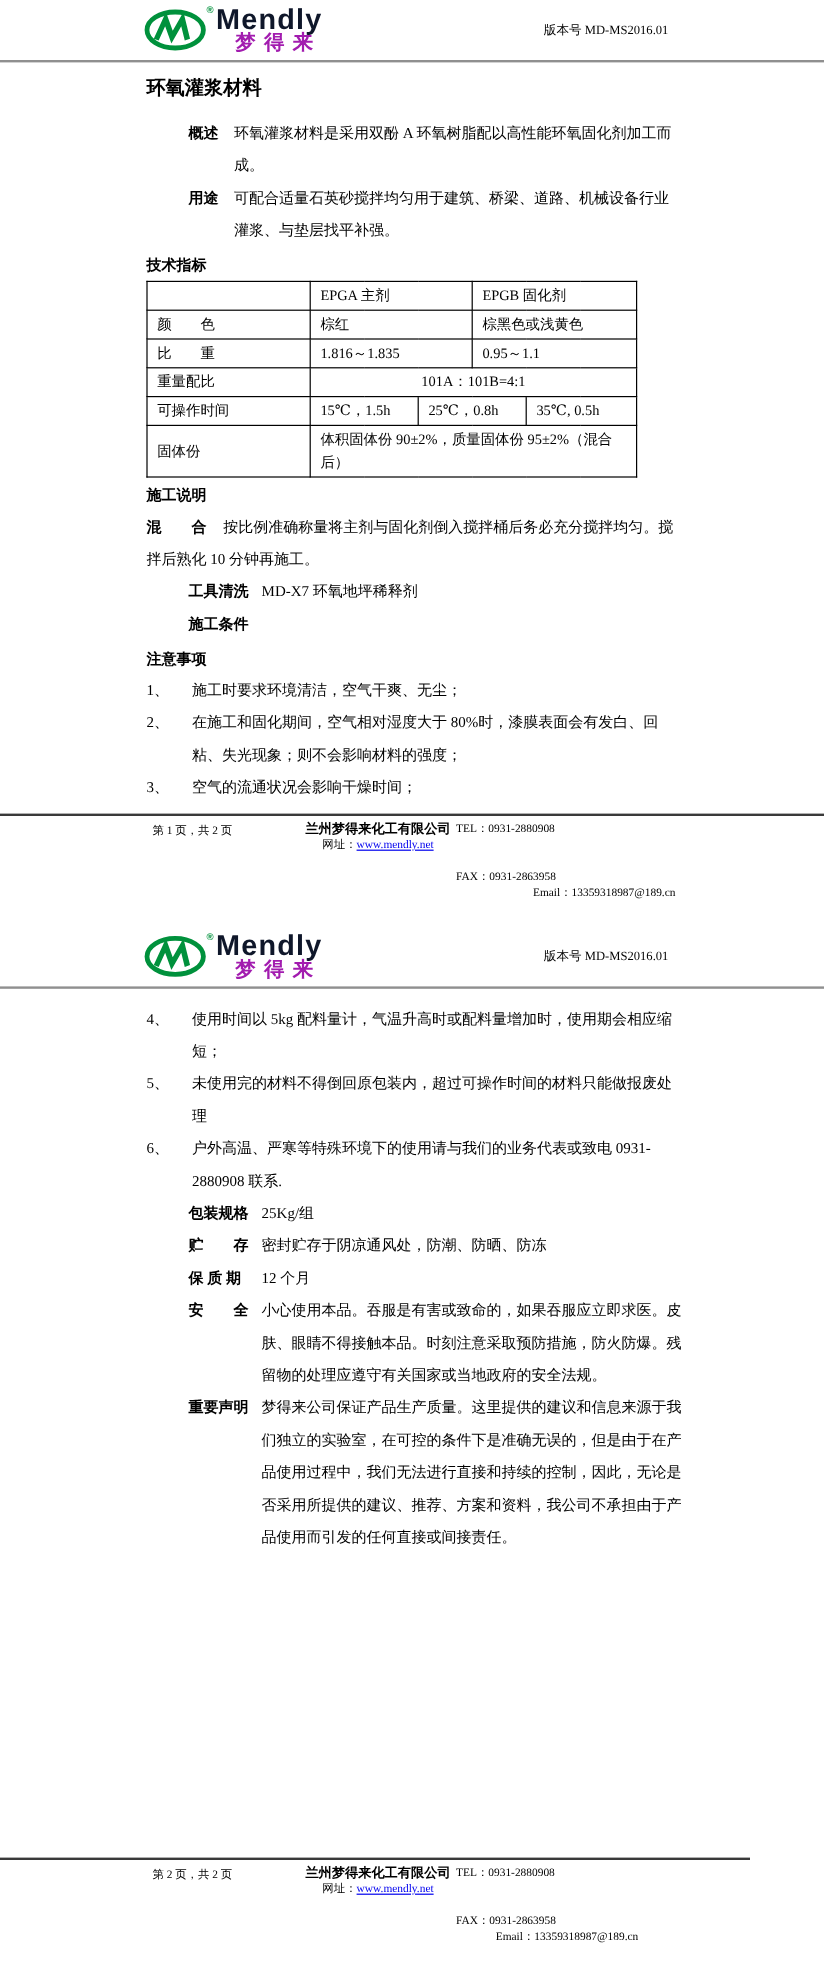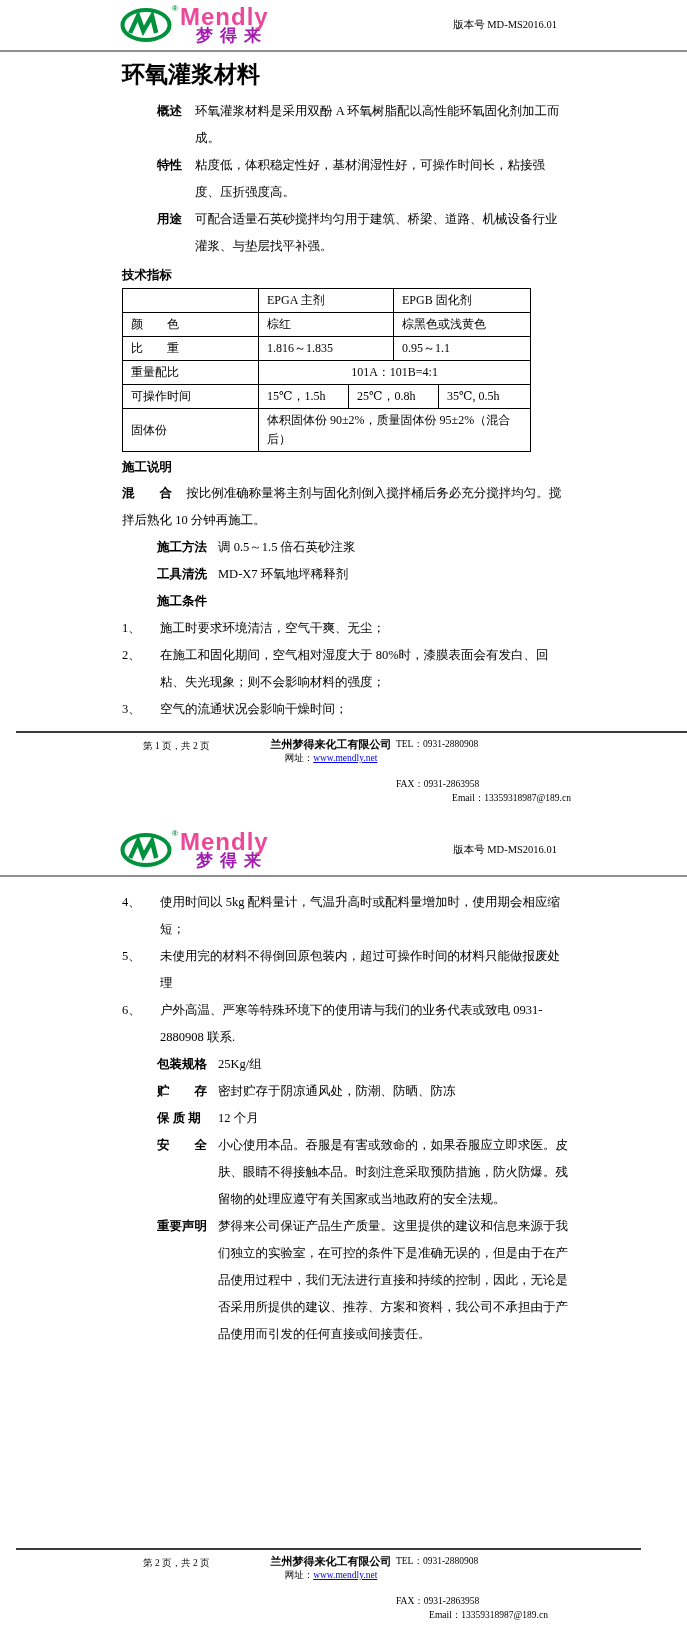--- a/index.html
+++ b/index.html
@@ -7,45 +7,45 @@
     width:687px;height:1638px;background:#ffffff;color:#000;
     font-family:"Liberation Serif","DejaVu Serif",serif;
     position:relative;overflow:hidden;
   }
   
   .page-header{position:relative;padding:6px 0 2px 120px;height:42px;}
   .logo{display:flex;align-items:flex-start;}
   .logo-mark{position:relative;width:56px;height:38px;flex:0 0 56px;}
   .logo-mark .reg{position:absolute;top:-2px;right:-2px;font-size:8px;color:#00913c;font-weight:bold;font-family:"Liberation Sans",sans-serif;}
   .logo-text{margin-left:4px;font-family:"Liberation Sans",sans-serif;}
-  .logo-en{color:#ec4899;font-weight:bold;font-size:24px;line-height:22px;letter-spacing:1px;}
+  .logo-en{color:#0f172a;font-weight:bold;font-size:24px;line-height:22px;letter-spacing:1px;}
   .logo-cn{color:#a21caf;font-weight:bold;font-size:17px;line-height:15px;letter-spacing:7px;margin-left:16px;}
   .version{position:absolute;right:130px;top:18px;font-size:10.5px;}
   .hdr-rule{border:none;border-top:2px solid #8f8f8f;margin:0;}
   
-  .title{font-family:"Liberation Sans","DejaVu Sans",sans-serif;font-size:23px;font-weight:bold;margin:10px 0 0 122px;line-height:24px;}
+  .title{font-family:"Liberation Sans","DejaVu Sans",sans-serif;font-size:16px;font-weight:bold;margin:10px 0 0 122px;line-height:24px;}
   
   .content{margin:0 118px 0 122px;font-size:12.5px;}
   .content.first{margin-top:12px;}
   .para{display:flex;line-height:27px;margin-left:35px;}
   .para .p-label{font-weight:bold;flex:0 0 38px;}
   .para.w4 .p-label{flex-basis:61px;}
   .para .p-text{flex:1;}
   .sec-heading{font-weight:bold;line-height:22px;margin:4px 0 2px 0;font-size:12.5px;}
   .block-para{line-height:27px;margin:0;}
   .block-para .p-label{font-weight:bold;display:inline-block;width:61px;}
   .num-item{display:flex;line-height:27px;}
   .num-item .p-num{flex:0 0 38px;}
   .num-item .p-text{flex:1;}
   
   table.tech{border-collapse:collapse;width:408px;margin:2px 0 4px 0;table-layout:fixed;}
   table.tech td{border:1px solid #000;padding:2px 8px;height:19px;line-height:19px;font-size:12px;vertical-align:middle;}
   table.tech td.center{text-align:center;}
   
-  .ftr{margin-top:8px;padding-left:16px;}
+  .ftr{margin-top:8px;}
   .ftr-rule{border:none;border-top:2px solid #3a3a3a;margin:0;}
   .ftr-body{display:flex;padding:4px 60px 0 127px;font-size:9.5px;line-height:14px;}
   .ftr-page{flex:0 0 123px;padding-top:2px;}
   .ftr-company{flex:0 0 130px;text-align:center;}
   .ftr-company .company{font-weight:bold;font-size:11px;white-space:nowrap;}
   .ftr-contact{flex:1;}
   .contact-line1{display:flex;gap:26px;justify-content:center;white-space:nowrap;flex-direction:column;}
   .contact-line2{text-align:center;}
   a.weblink{color:#0000ee;text-decoration:underline;}
   .ftr-abs{position:absolute;left:0;top:1548px;width:625px;margin:0;}
@@ -76,24 +76,20 @@
 
   <h1 class="title">环氧灌浆材料</h1>
 
   <main class="content first">
 
     <div class="para">
       <span class="p-label">概述</span>
       <span class="p-text">环氧灌浆材料是采用双酚 A 环氧树脂配以高性能环氧固化剂加工而成。</span>
     </div>
     <div class="para">
-      <span class="p-label">特性</span>
-      <span class="p-text">粘度低，体积稳定性好，基材润湿性好，可操作时间长，粘接强度、压折强度高。</span>
-    </div>
-    <div class="para">
       <span class="p-label">用途</span>
       <span class="p-text">可配合适量石英砂搅拌均匀用于建筑、桥梁、道路、机械设备行业灌浆、与垫层找平补强。</span>
     </div>
 
     <div class="sec-heading">技术指标</div>
 
     <table class="tech">
       <colgroup>
         <col style="width:136px">
           <col style="width:45px">
@@ -137,31 +133,28 @@
       </table>
 
     <div class="sec-heading">施工说明</div>
 
     <p class="block-para">
       <span class="p-label">混　　合</span>
       <span>按比例准确称量将主剂与固化剂倒入搅拌桶后务必充分搅拌均匀。搅拌后熟化 10 分钟再施工。</span>
     </p>
 
     <div class="para w4">
-      <span class="p-label">施工方法</span>
-      <span class="p-text">调 0.5～1.5 倍石英砂注浆</span>
-    </div>
-    <div class="para w4">
       <span class="p-label">工具清洗</span>
       <span class="p-text">MD-X7 环氧地坪稀释剂</span>
     </div>
     <div class="para w4">
       <span class="p-label">施工条件</span>
     </div>
 
+    <div class="sec-heading">注意事项</div>
 
     <div class="num-item">
       <span class="p-num">1、</span>
       <span class="p-text">施工时要求环境清洁，空气干爽、无尘；</span>
     </div>
     <div class="num-item">
       <span class="p-num">2、</span>
       <span class="p-text">在施工和固化期间，空气相对湿度大于 80%时，漆膜表面会有发白、回粘、失光现象；则不会影响材料的强度；</span>
     </div>
     <div class="num-item">

